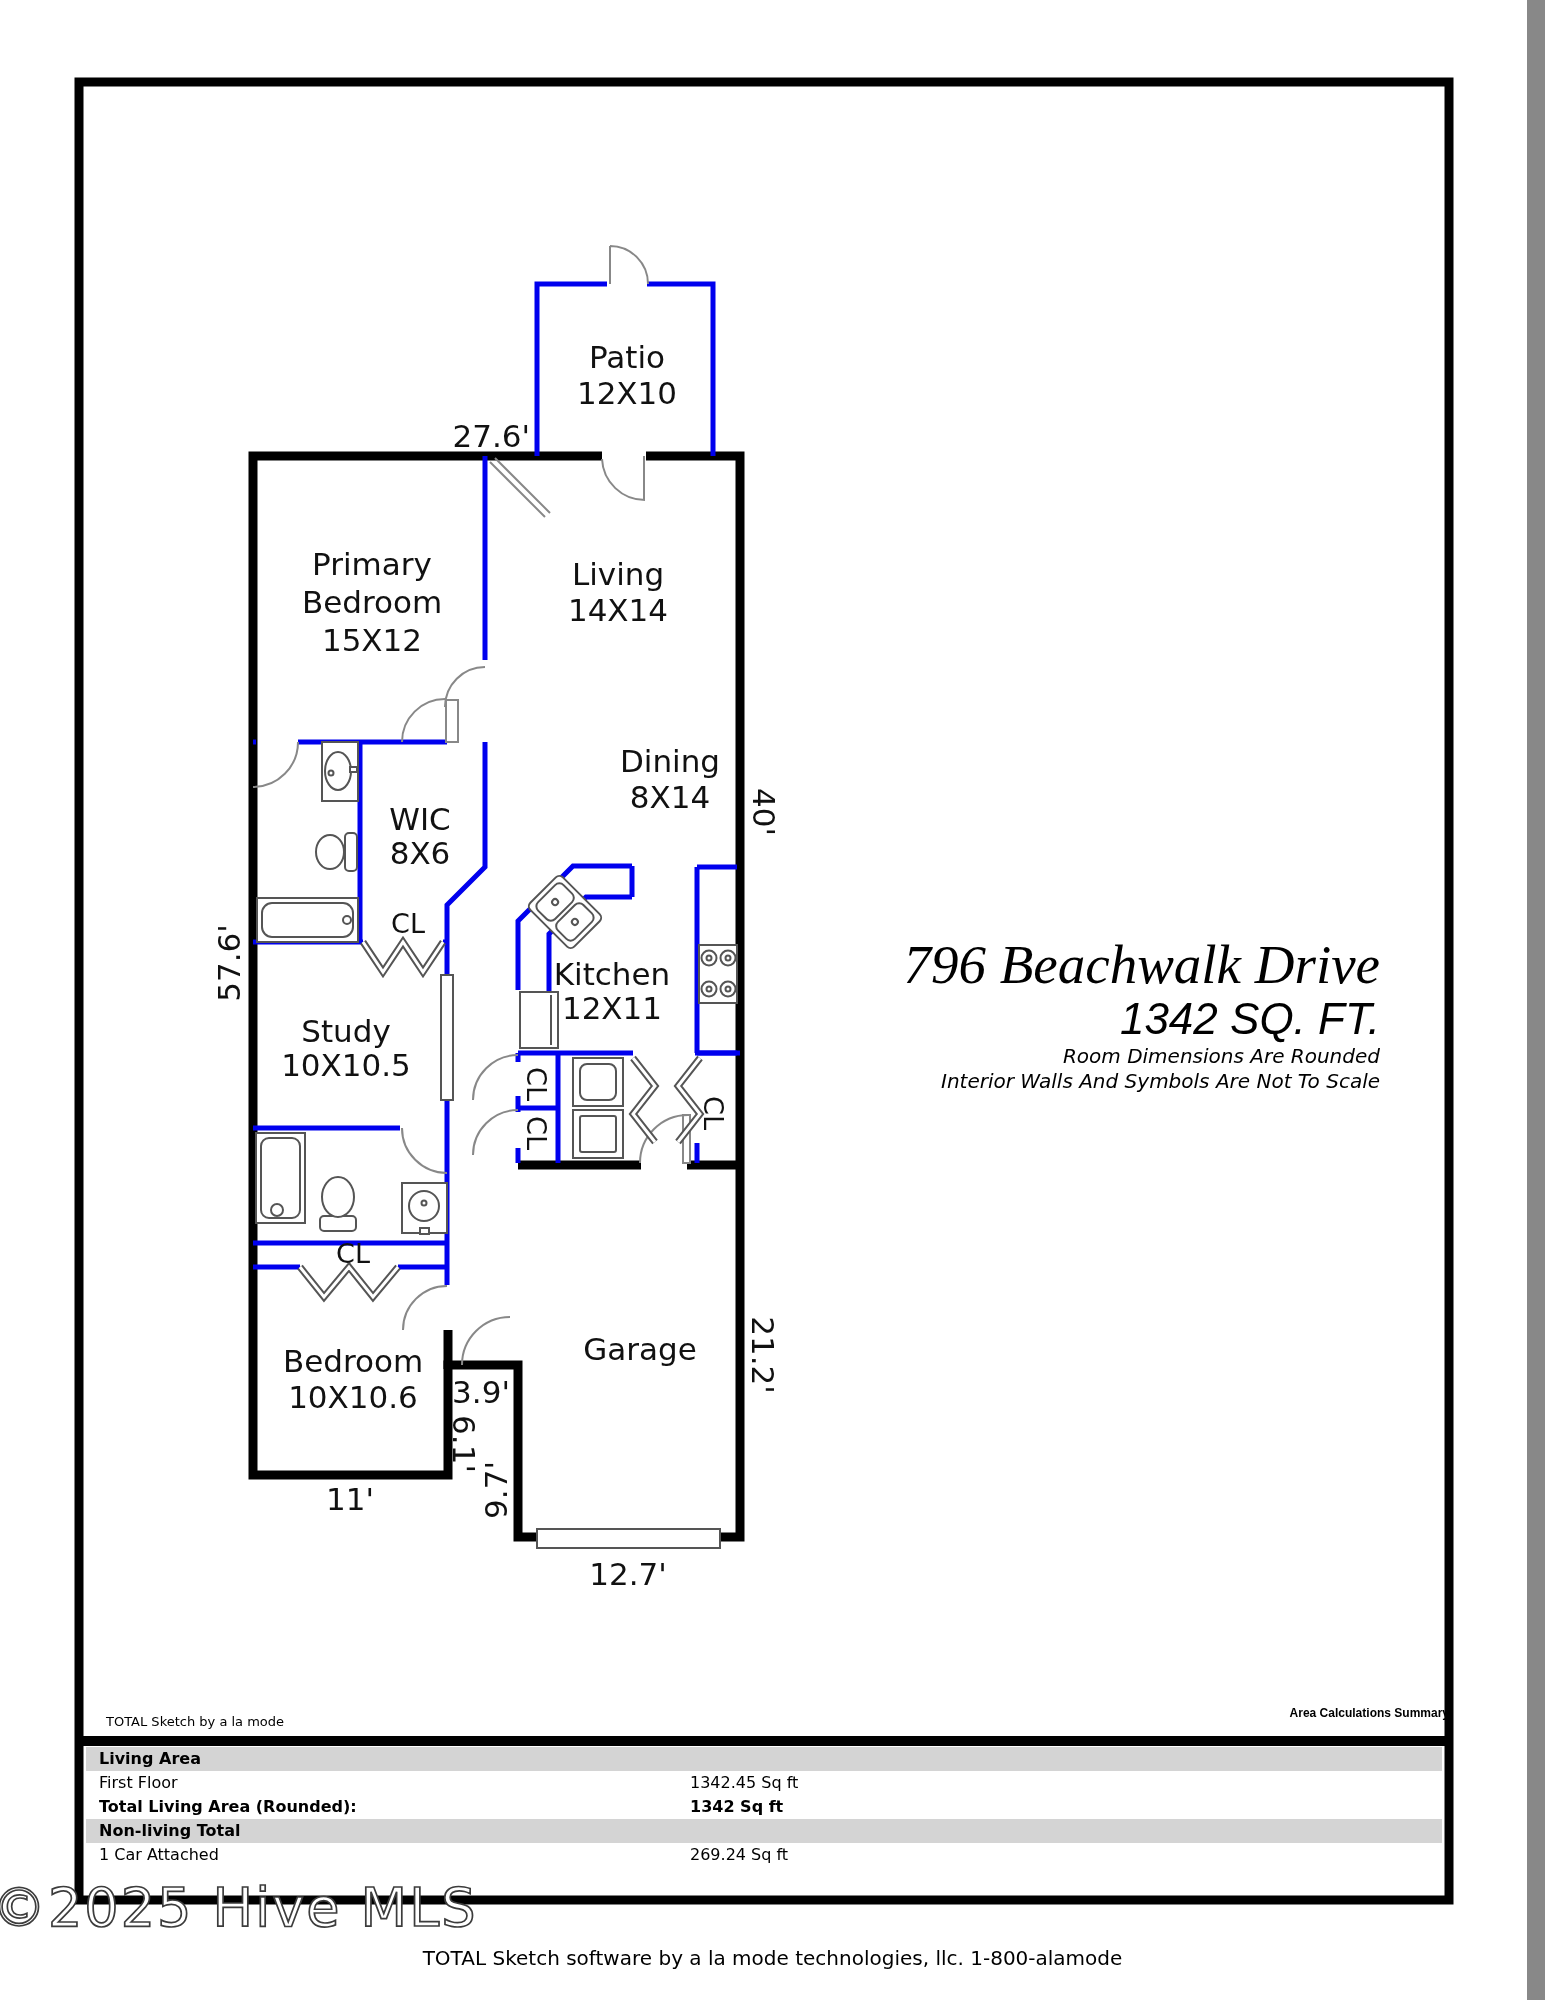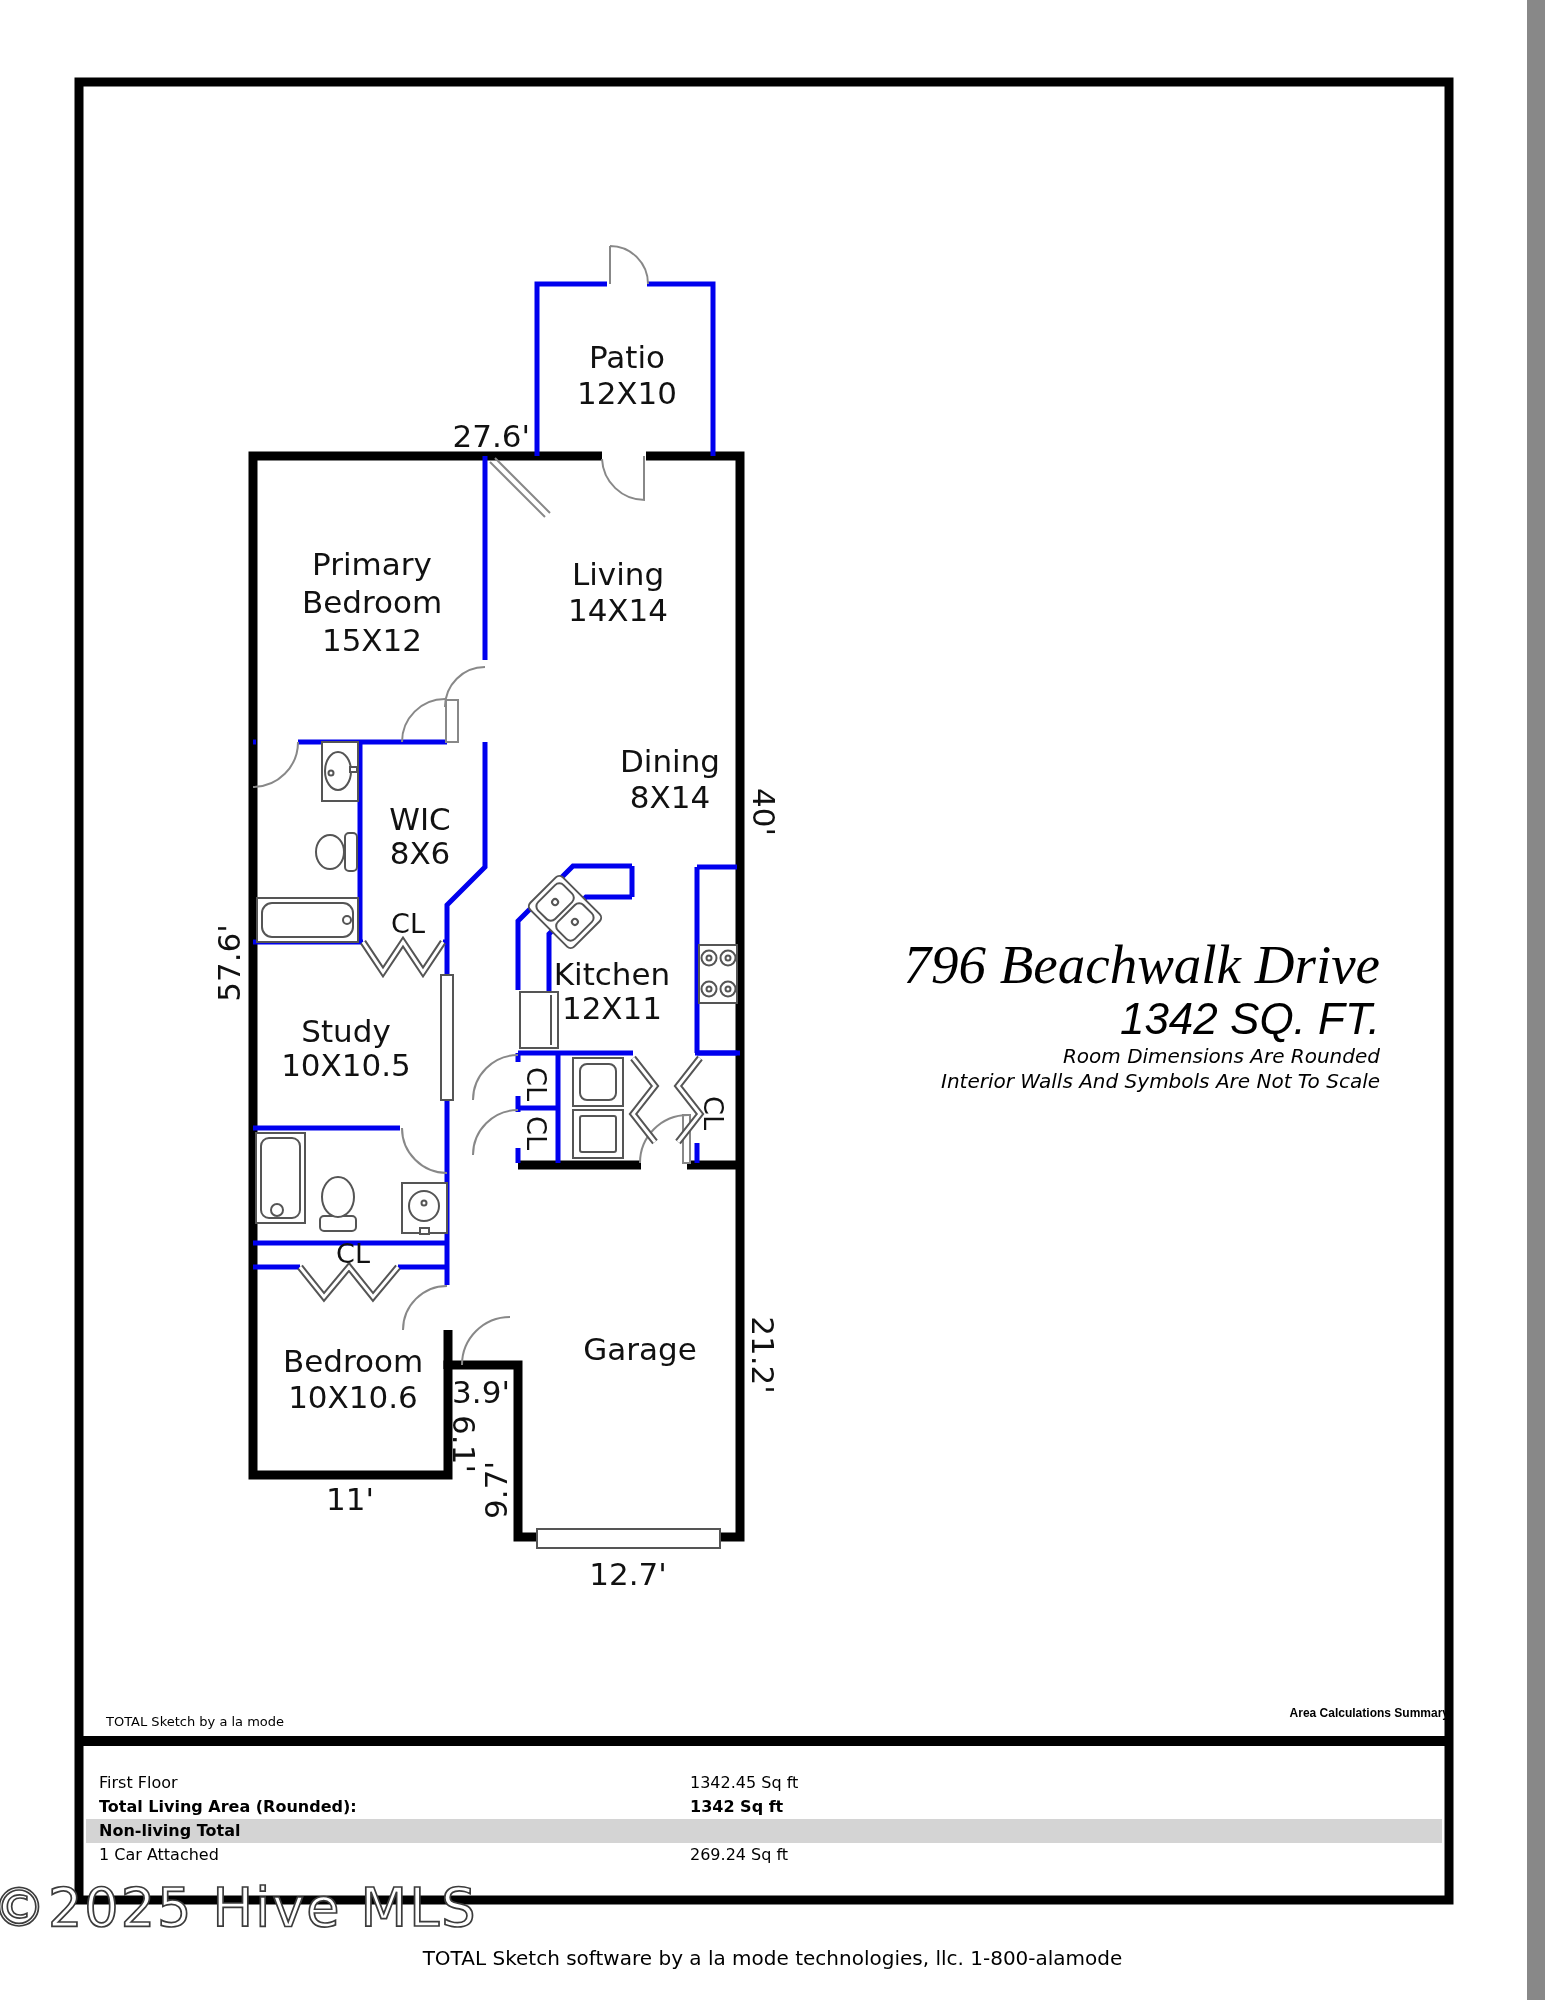--- a/index.html
+++ b/index.html
@@ -236,20 +236,23 @@
   <div class="title-block">
     <div class="title-address">796 Beachwalk Drive</div>
     <div class="title-area">1342 SQ. FT.</div>
     <div class="title-note">Room Dimensions Are Rounded</div>
     <div class="title-note">Interior Walls And Symbols Are Not To Scale</div>
   </div>
 
   <div class="sum-branding">TOTAL Sketch by a la mode</div>
   <div class="sum-heading">Area Calculations Summary</div>
 
+  <div class="sum-row hdr" style="top:1747px;">
+    <span class="lbl">Living Area</span>
+  </div>
   <div class="sum-row" style="top:1771px;">
     <span class="lbl">First Floor</span>
     <span class="val">1342.45 Sq ft</span>
   </div>
   <div class="sum-row bold" style="top:1795px;">
     <span class="lbl">Total Living Area (Rounded):</span>
     <span class="val">1342 Sq ft</span>
   </div>
   <div class="sum-row hdr" style="top:1819px;">
     <span class="lbl">Non-living Total</span>

